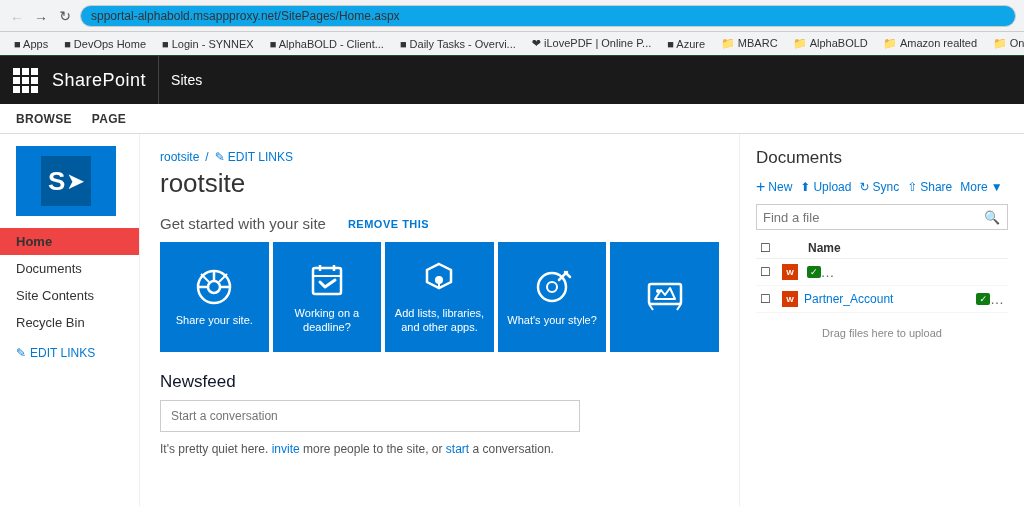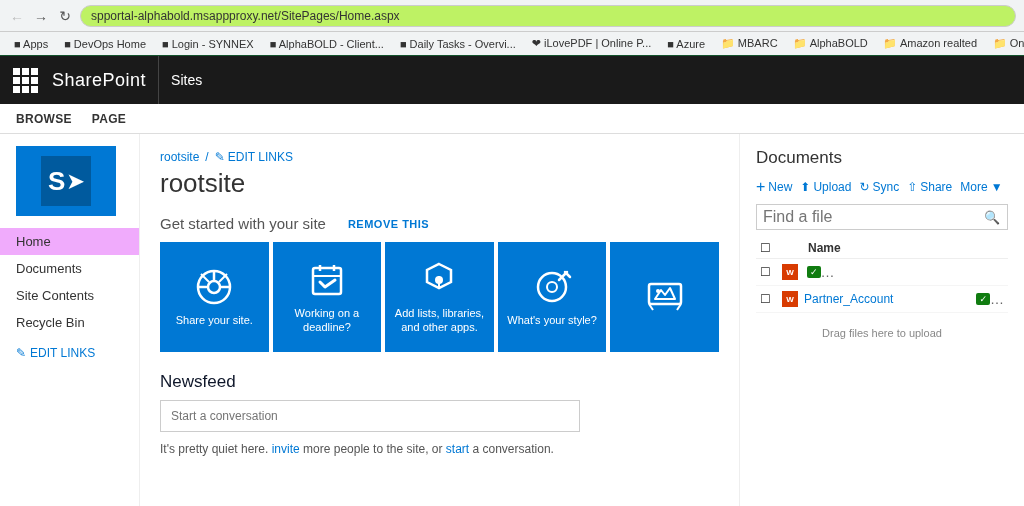--- a/index.html
+++ b/index.html
@@ -19,21 +19,21 @@
       width: 18px; height: 18px;
       border: none; background: none;
       cursor: pointer;
       color: #555;
       font-size: 14px;
       display: flex; align-items: center; justify-content: center;
     }
     .browser-nav-btn.disabled { color: #bbb; cursor: default; }
     .browser-url-bar {
       flex: 1;
-      background: #bef264;
+      background: #0ea5e9;
       border: 1px solid #ccc;
       border-radius: 12px;
       padding: 2px 10px;
       font-size: 12px;
       color: #333;
       height: 22px;
     }
 
     
     .bookmarks-bar {
@@ -145,22 +145,22 @@
       font-weight: 700;
     }
     .sidebar-nav-item {
       padding: 6px 16px;
       font-size: 13px;
       color: #333;
       cursor: pointer;
       display: block;
     }
     .sidebar-nav-item.active {
-      background: #f0abfc;
-      font-weight: 400;
+      background: #ef4444;
+      font-weight: 700;
     }
     .sidebar-edit-links {
       padding: 10px 16px;
       font-size: 12px;
       color: #0078d4;
       cursor: pointer;
       display: flex;
       align-items: center;
       gap: 4px;
     }
@@ -299,21 +299,21 @@
       display: flex;
       align-items: center;
       border: 1px solid #ccc;
       padding: 2px 6px;
       margin-bottom: 8px;
       height: 26px;
     }
     .docs-search input {
       border: none;
       outline: none;
-      font-size: 16px;
+      font-size: 13px;
       color: #333;
       flex: 1;
       background: none;
     }
     .docs-search-icon { color: #666; font-size: 13px; }
     .docs-table-header {
       display: flex;
       align-items: center;
       padding: 3px 4px;
       border-bottom: 1px solid #eee;

